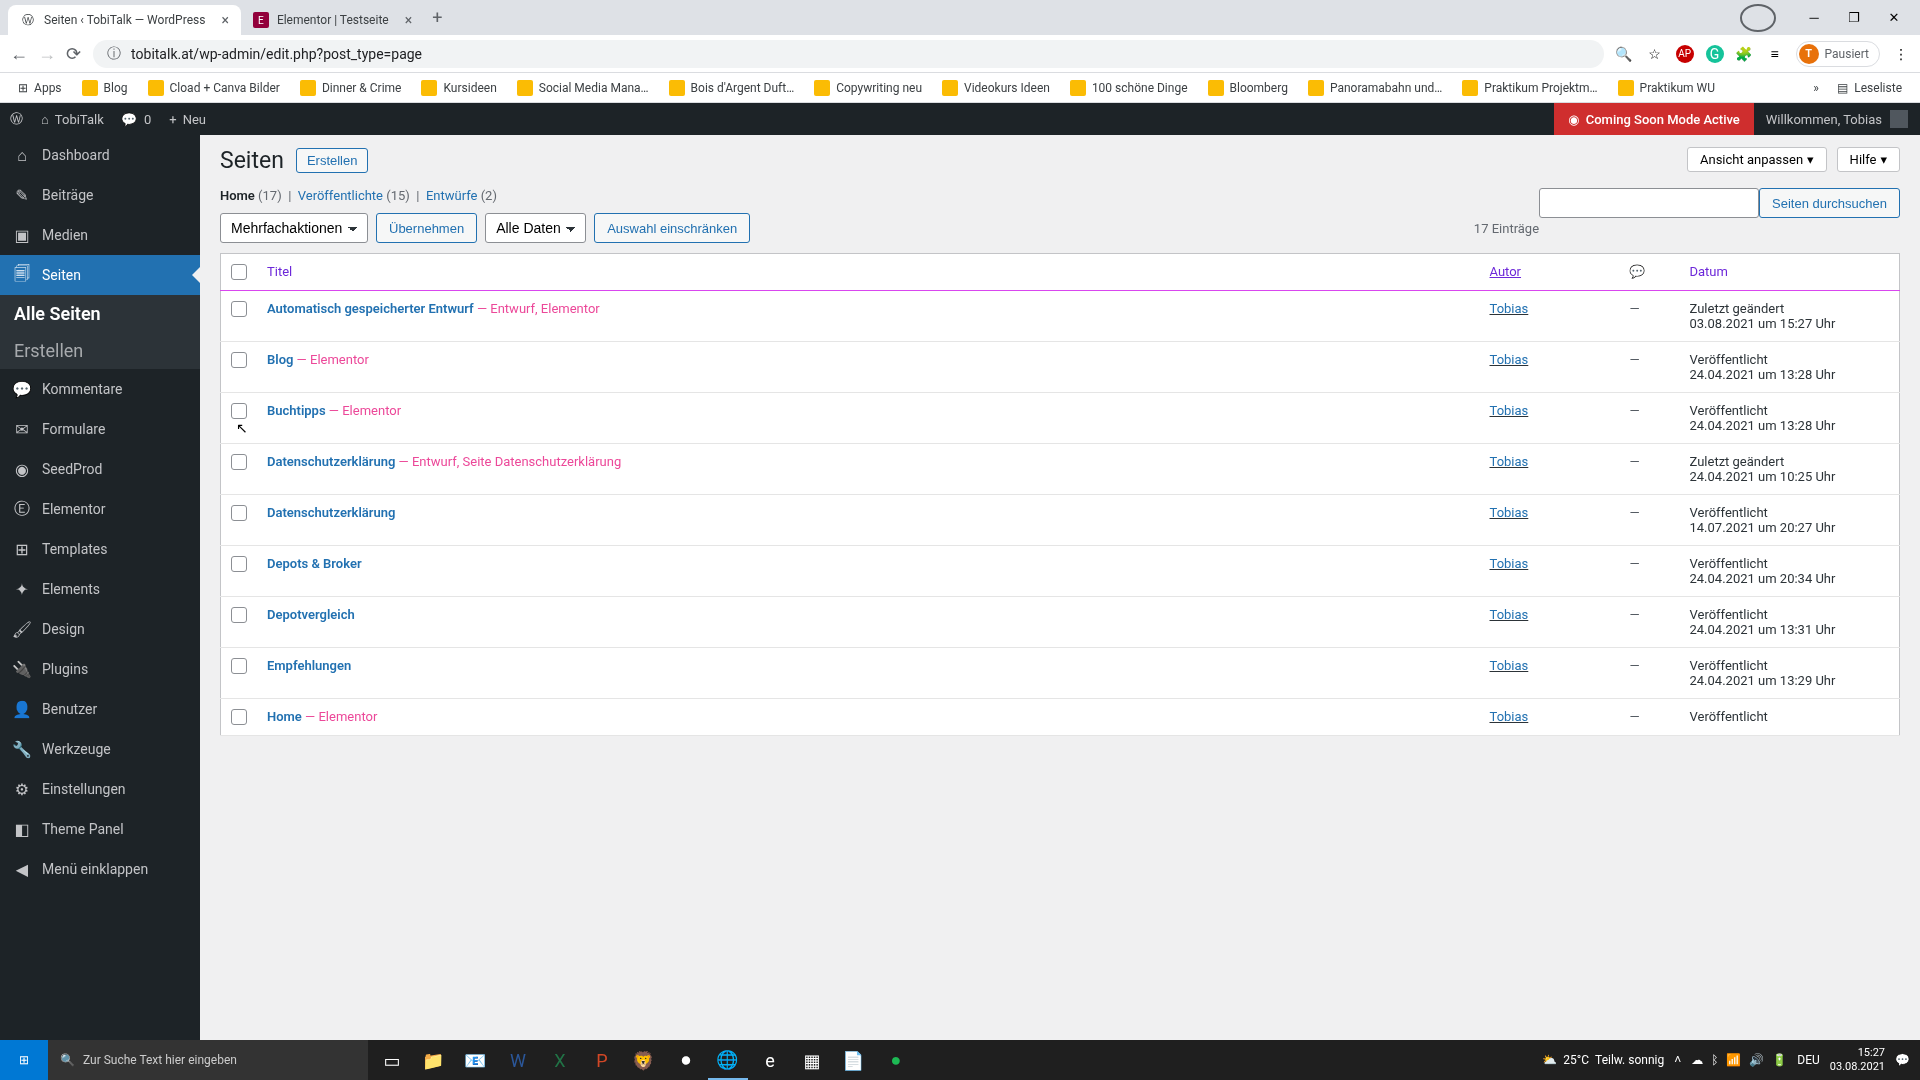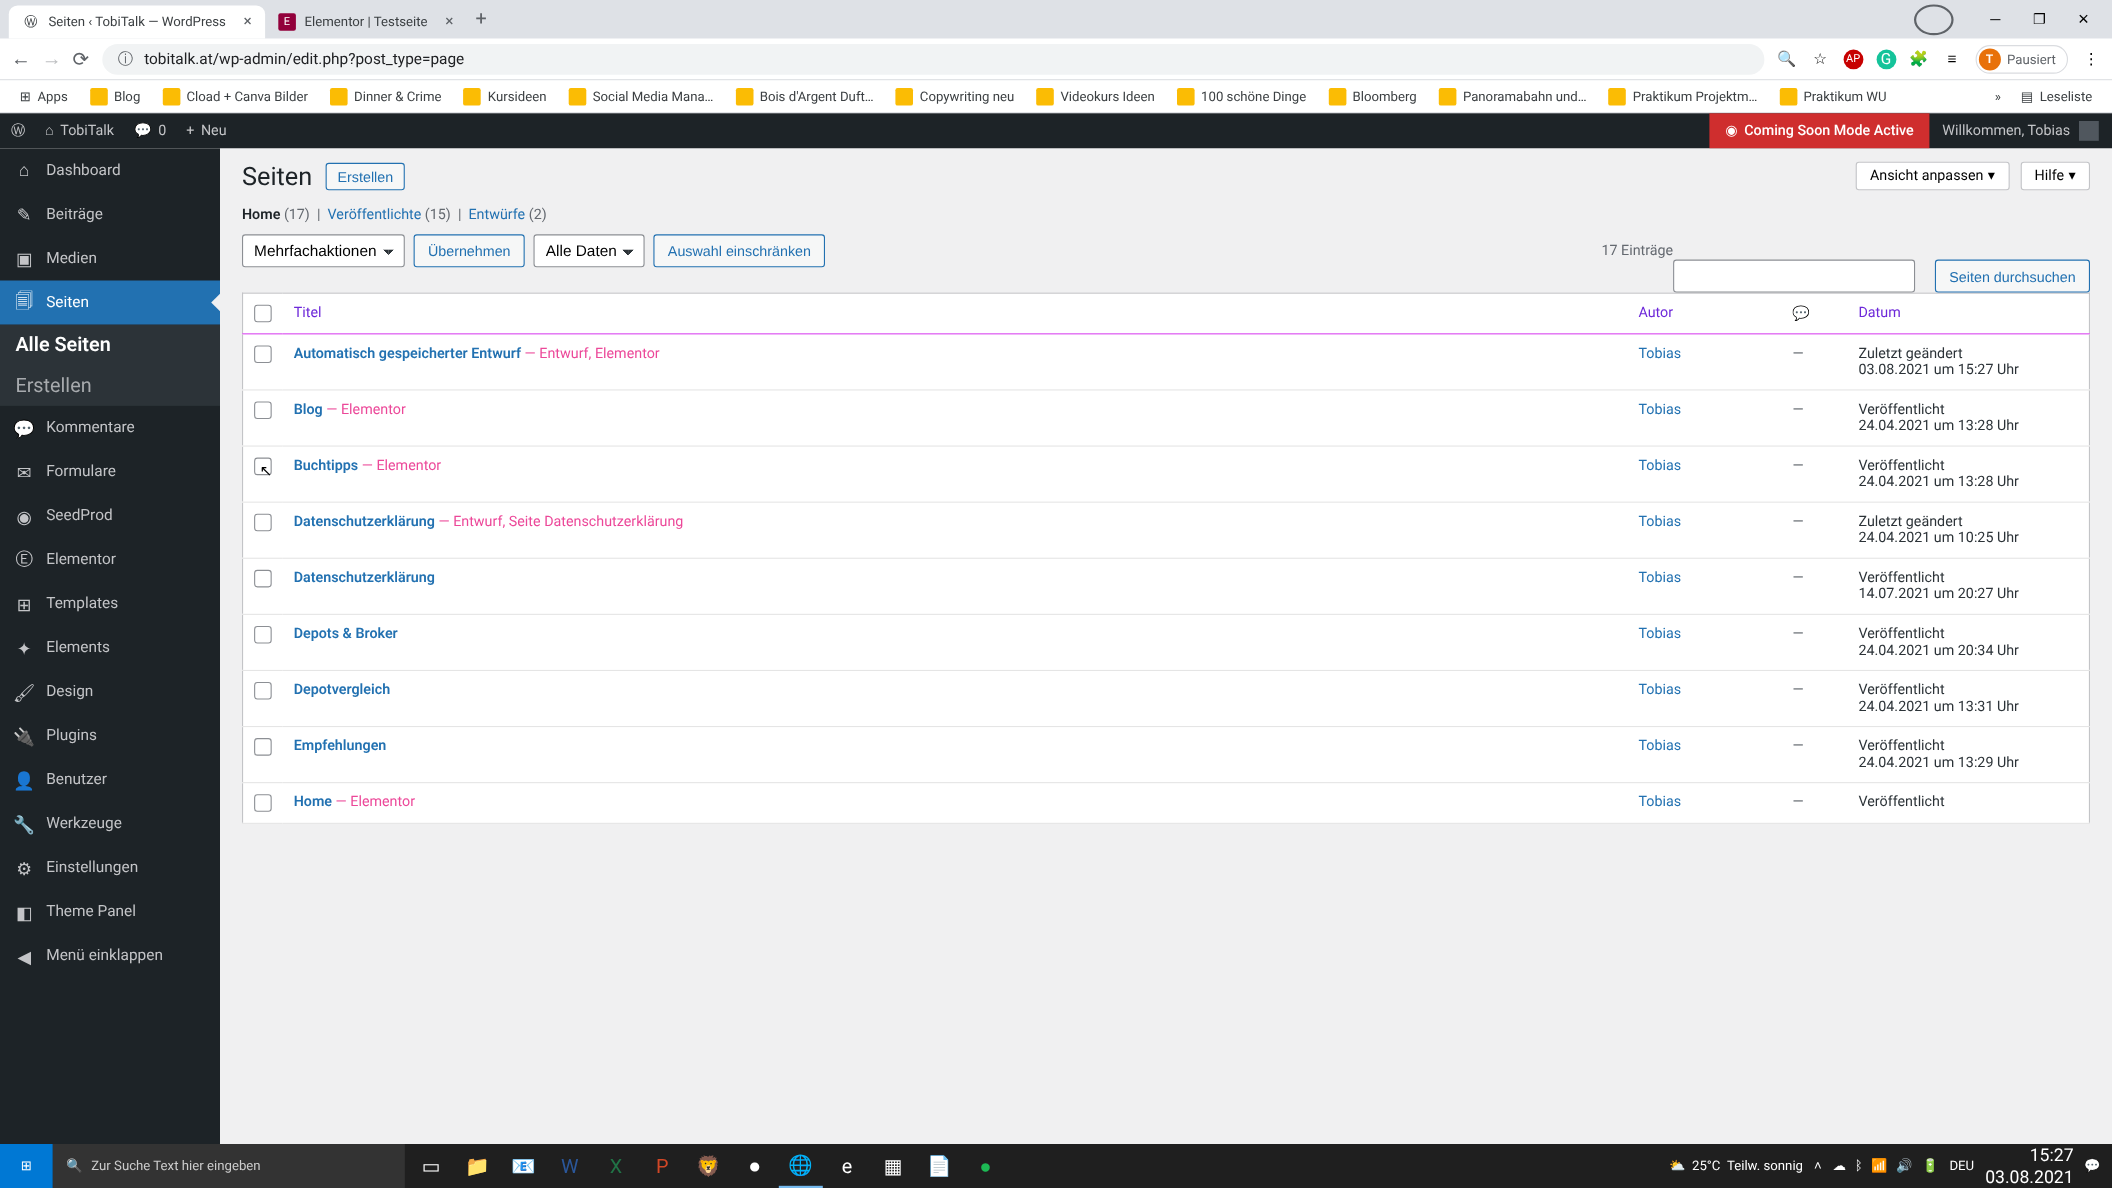--- a/index.html
+++ b/index.html
@@ -60,51 +60,51 @@
 .page-head h1 { font-size: 23px; font-weight: 400; color: #1d2327; }
 .btn-page-action { border: 1px solid #2271b1; color: #2271b1; background: #f6f7f7; padding: 4px 10px; font-size: 13px; cursor: pointer; border-radius: 3px; }
 
 .subsubsub { font-size: 13px; color: #646970; margin-bottom: 10px; }
 .subsubsub a { color: #2271b1; cursor: pointer; }
 .subsubsub .current { color: #1d2327; font-weight: 600; }
 
 .tablenav { display: flex; align-items: center; gap: 8px; margin-bottom: 10px; }
 .wpselect { border: 1px solid #8c8f94; background: #fff; padding: 0 24px 0 10px; height: 30px; font-size: 14px; border-radius: 3px; appearance: none; background-image: linear-gradient(45deg, transparent 50%, #2c3338 50%), linear-gradient(135deg, #2c3338 50%, transparent 50%); background-position: calc(100% - 14px) 13px, calc(100% - 9px) 13px; background-size: 5px 5px, 5px 5px; background-repeat: no-repeat; }
 .wpbtn { border: 1px solid #2271b1; color: #2271b1; background: #f6f7f7; padding: 0 12px; height: 30px; font-size: 13px; cursor: pointer; border-radius: 3px; }
-.search-box { margin-left: auto; display: flex; gap: 18px; margin-top: 48px; }
+.search-box { margin-left: auto; display: flex; gap: 0; }
 .search-input { border: 1px solid #8c8f94; padding: 0 8px; height: 30px; width: 220px; border-radius: 3px; }
 .displaying-num { margin-left: auto; font-size: 13px; color: #646970; }
 
 .wp-table { width: 100%; background: #fff; border: 1px solid #c3c4c7; border-collapse: collapse; }
 .wp-table th, .wp-table td { text-align: left; padding: 10px 10px; vertical-align: top; font-size: 13px; color: #2c3338; }
 .wp-table thead th { font-weight: 400; border-bottom: 1px solid #d946ef; color: #6d28d9; }
 .wp-table tbody tr { border-bottom: 1px solid #e5e5e5; }
 .col-cb { width: 30px; }
 .col-title { width: auto; }
-.col-author { width: 140px; }
+.col-author { width: 140px; text-decoration: underline; }
 .col-comments { width: 60px; }
 .col-date { width: 220px; }
 .wp-cb { width: 16px; height: 16px; border: 1px solid #8c8f94; border-radius: 3px; }
 .row-title { color: #2271b1; font-weight: 600; cursor: pointer; }
 .row-suffix { color: #ec4899; font-weight: 400; }
 .author-link { color: #2271b1; cursor: pointer; }
 .comment-dash { color: #50575e; }
 
 .cursor-pointer { position: absolute; left: 236px; top: 420px; font-size: 14px; pointer-events: none; }
 
 
 .win-taskbar { position: fixed; bottom: 0; left: 0; right: 0; height: 40px; background: #1f1f1f; display: flex; align-items: center; color: #fff; font-size: 12px; }
 .start-btn { width: 48px; height: 40px; display: flex; align-items: center; justify-content: center; background: #0078d4; }
 .task-search { display: flex; align-items: center; gap: 8px; background: #333; height: 40px; padding: 0 12px; width: 320px; color: #ccc; }
 .task-icons { display: flex; align-items: center; gap: 2px; margin-left: 4px; }
 .task-icons .ti { width: 40px; height: 40px; display: flex; align-items: center; justify-content: center; font-size: 18px; cursor: pointer; }
 .systray { margin-left: auto; display: flex; align-items: center; gap: 10px; padding: 0 10px; }
 .weather { display: flex; align-items: center; gap: 6px; }
 .tray-cluster { display: flex; gap: 8px; align-items: center; }
-.clock { text-align: right; line-height: 1.25; font-size: 16px; }
+.clock { text-align: right; line-height: 1.25; font-size: 11px; }
 </style>
 </head>
 <body>
 
 <div class="browser-chrome">
   <div class="tab-strip">
     <div class="browser-tab active-tab">
       <span class="tab-favicon">Ⓦ</span>
       <span>Seiten ‹ TobiTalk — WordPress</span>
       <span class="tab-close">×</span>

